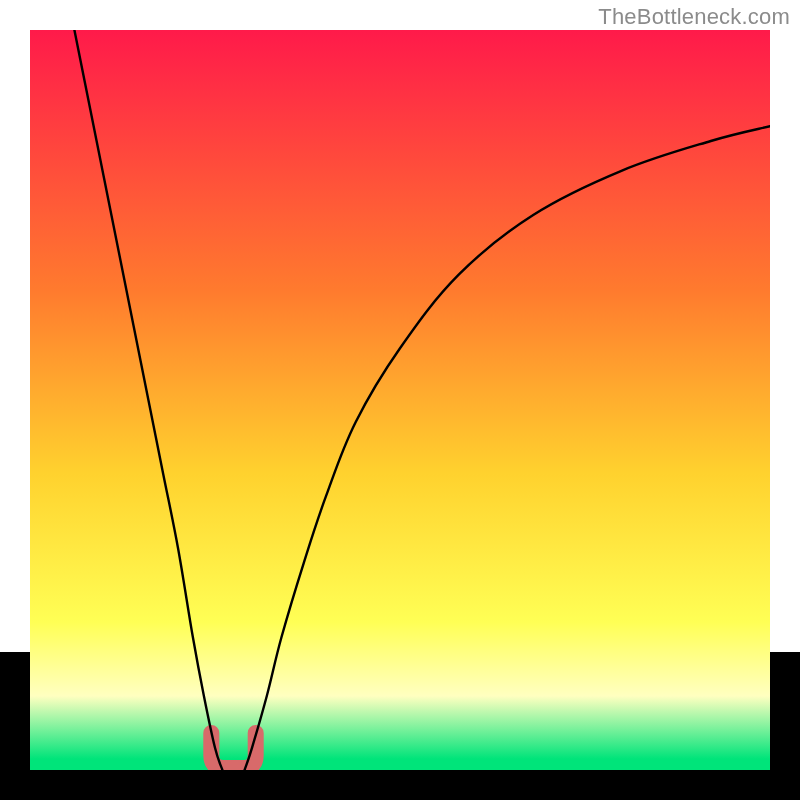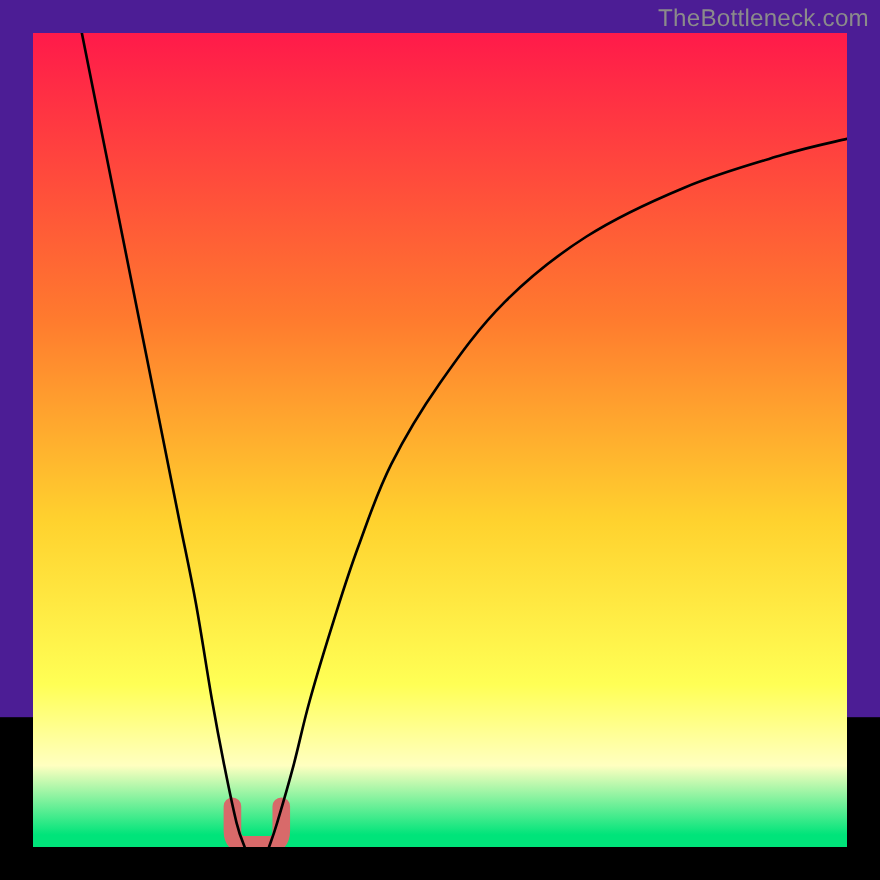--- a/index.html
+++ b/index.html
@@ -10,21 +10,21 @@
     overflow: hidden;
     background: #000;
     font-family: Arial, Helvetica, sans-serif;
   }
   .frame {
     position: absolute;
     left: 0;
     top: 0;
     width: 800px;
     height: 652px;
-    background: #4c1d95;
+    background: #ffffff;
   }
   .plot {
     position: absolute;
     background: #fff;
   }
   .gradient {
     position: absolute;
     left: 0;
     right: 0;
   }

